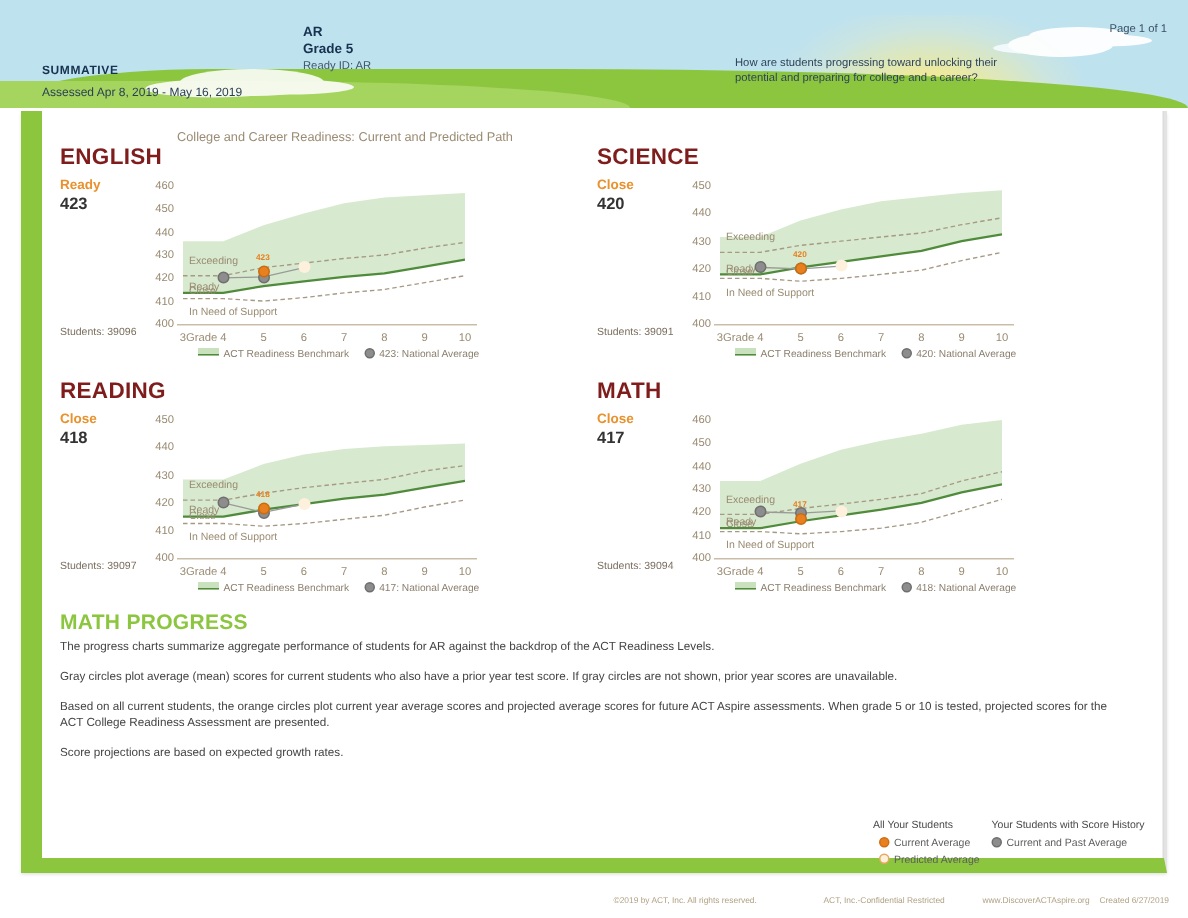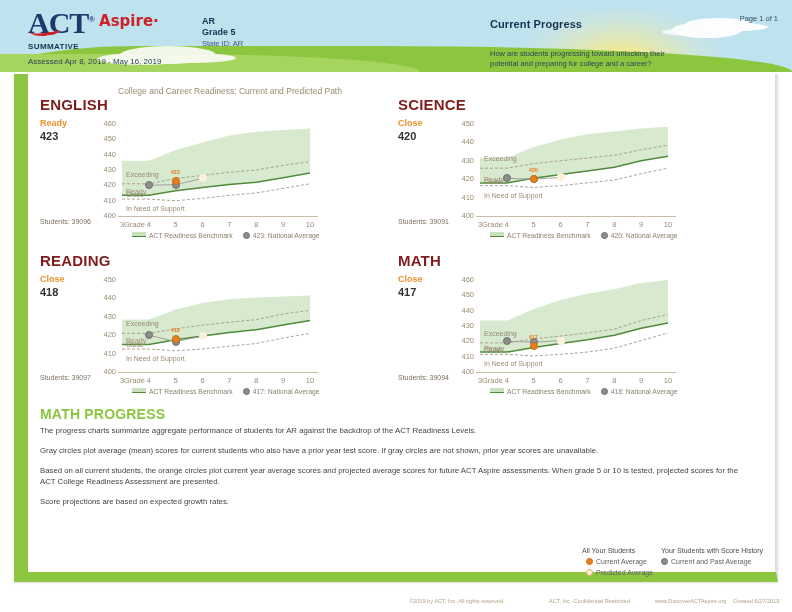--- a/index.html
+++ b/index.html
@@ -150,34 +150,30 @@
 </head>
 <body>
 
 <div id="header">
   <div class="sunglow"></div>
   <div class="cloud-hdr" style="left:672px; top:22px;"></div>
   <div class="hill"></div>
   <div class="hill2"></div>
   <div class="hdr-cloud-left"></div>
 
-  <div class="logo-wrap">
-    <span class="logo-act"><span>ACT</span><span class="tm">®</span><span class="logo-swoosh"></span></span><span class="logo-aspire"><span>Aspire</span><span>·</span></span>
-  </div>
   <div class="summative">SUMMATIVE</div>
   <div class="assessed">Assessed Apr 8, 2019 - May 16, 2019</div>
 
   <div class="hdr-mid">
     <div class="l1">AR</div>
     <div class="l2">Grade 5</div>
-    <div class="l3">State ID: AR</div>
+    <div class="l3">Ready ID: AR</div>
   </div>
 
   <div class="hdr-right">
-    <div class="ttl">Current Progress</div>
     <div class="sub">How are students progressing toward unlocking their potential and preparing for college and a career?</div>
   </div>
   <div class="pageno">Page 1 of 1</div>
 </div>
 
 <div id="bodyframe"></div>
 
 <div id="sheet">
   <div class="sheet-title">College and Career Readiness: Current and Predicted Path</div>
 </div>

